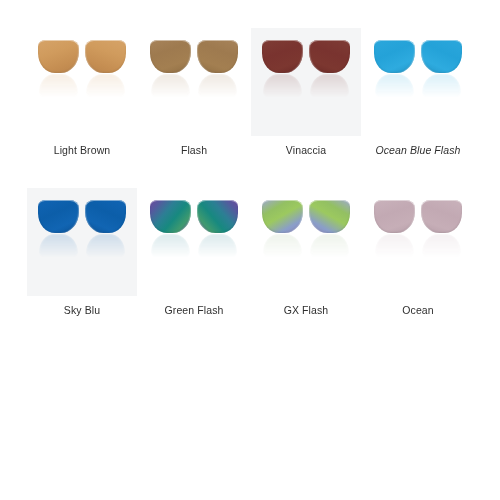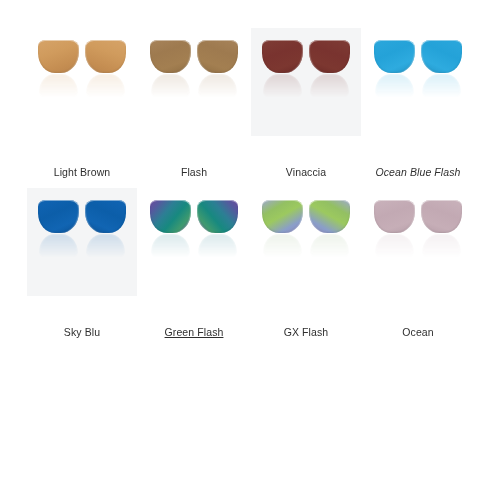--- a/index.html
+++ b/index.html
@@ -114,21 +114,20 @@
     -webkit-mask-image: linear-gradient(to bottom, rgba(0,0,0,0.85), rgba(0,0,0,0));
     mask-image: linear-gradient(to bottom, rgba(0,0,0,0.85), rgba(0,0,0,0));
   }
   .lens-wrap.right .lens-reflection {
     transform: scaleX(-1);
   }
 
   .swatch-label {
     position: relative;
     z-index: 1;
-    margin-top: 22px;
     font-size: 10.5px;
     line-height: 13px;
     color: #2f2f2f;
     text-align: center;
     letter-spacing: 0.1px;
     white-space: nowrap;
   }
 </style>
 </head>
 <body>
@@ -251,21 +250,21 @@
           <div class="lens-reflection" style="background: rgb(43, 130, 145);"></div>
         </div>
         <div class="lens-wrap right">
           <div class="lens" style="background: linear-gradient(130deg, rgb(107, 74, 156) 0%, rgb(85, 89, 158) 16%, rgb(44, 127, 148) 38%, rgb(23, 137, 127) 58%, rgb(63, 154, 111) 78%, rgb(109, 79, 158) 100%);">
             <div class="lens-rim"></div>
           </div>
           <div class="lens-reflection" style="background: rgb(43, 130, 145);"></div>
         </div>
       </div>
     </div>
-    <div class="swatch-label" style="color: rgb(47, 47, 47); text-decoration: underline;">Green Flash</div>
+    <div class="swatch-label" style="color: rgb(47, 47, 47);">Green Flash</div>
   </div>
 
   <div class="swatch-cell no-plate">
 
     <div class="lens-stage">
       <div class="lens-pair">
         <div class="lens-wrap left">
           <div class="lens" style="background: linear-gradient(150deg, rgb(159, 169, 207) 0%, rgb(147, 192, 98) 28%, rgb(156, 201, 95) 48%, rgb(138, 158, 201) 76%, rgb(142, 134, 189) 100%);">
             <div class="lens-rim"></div>
           </div>

